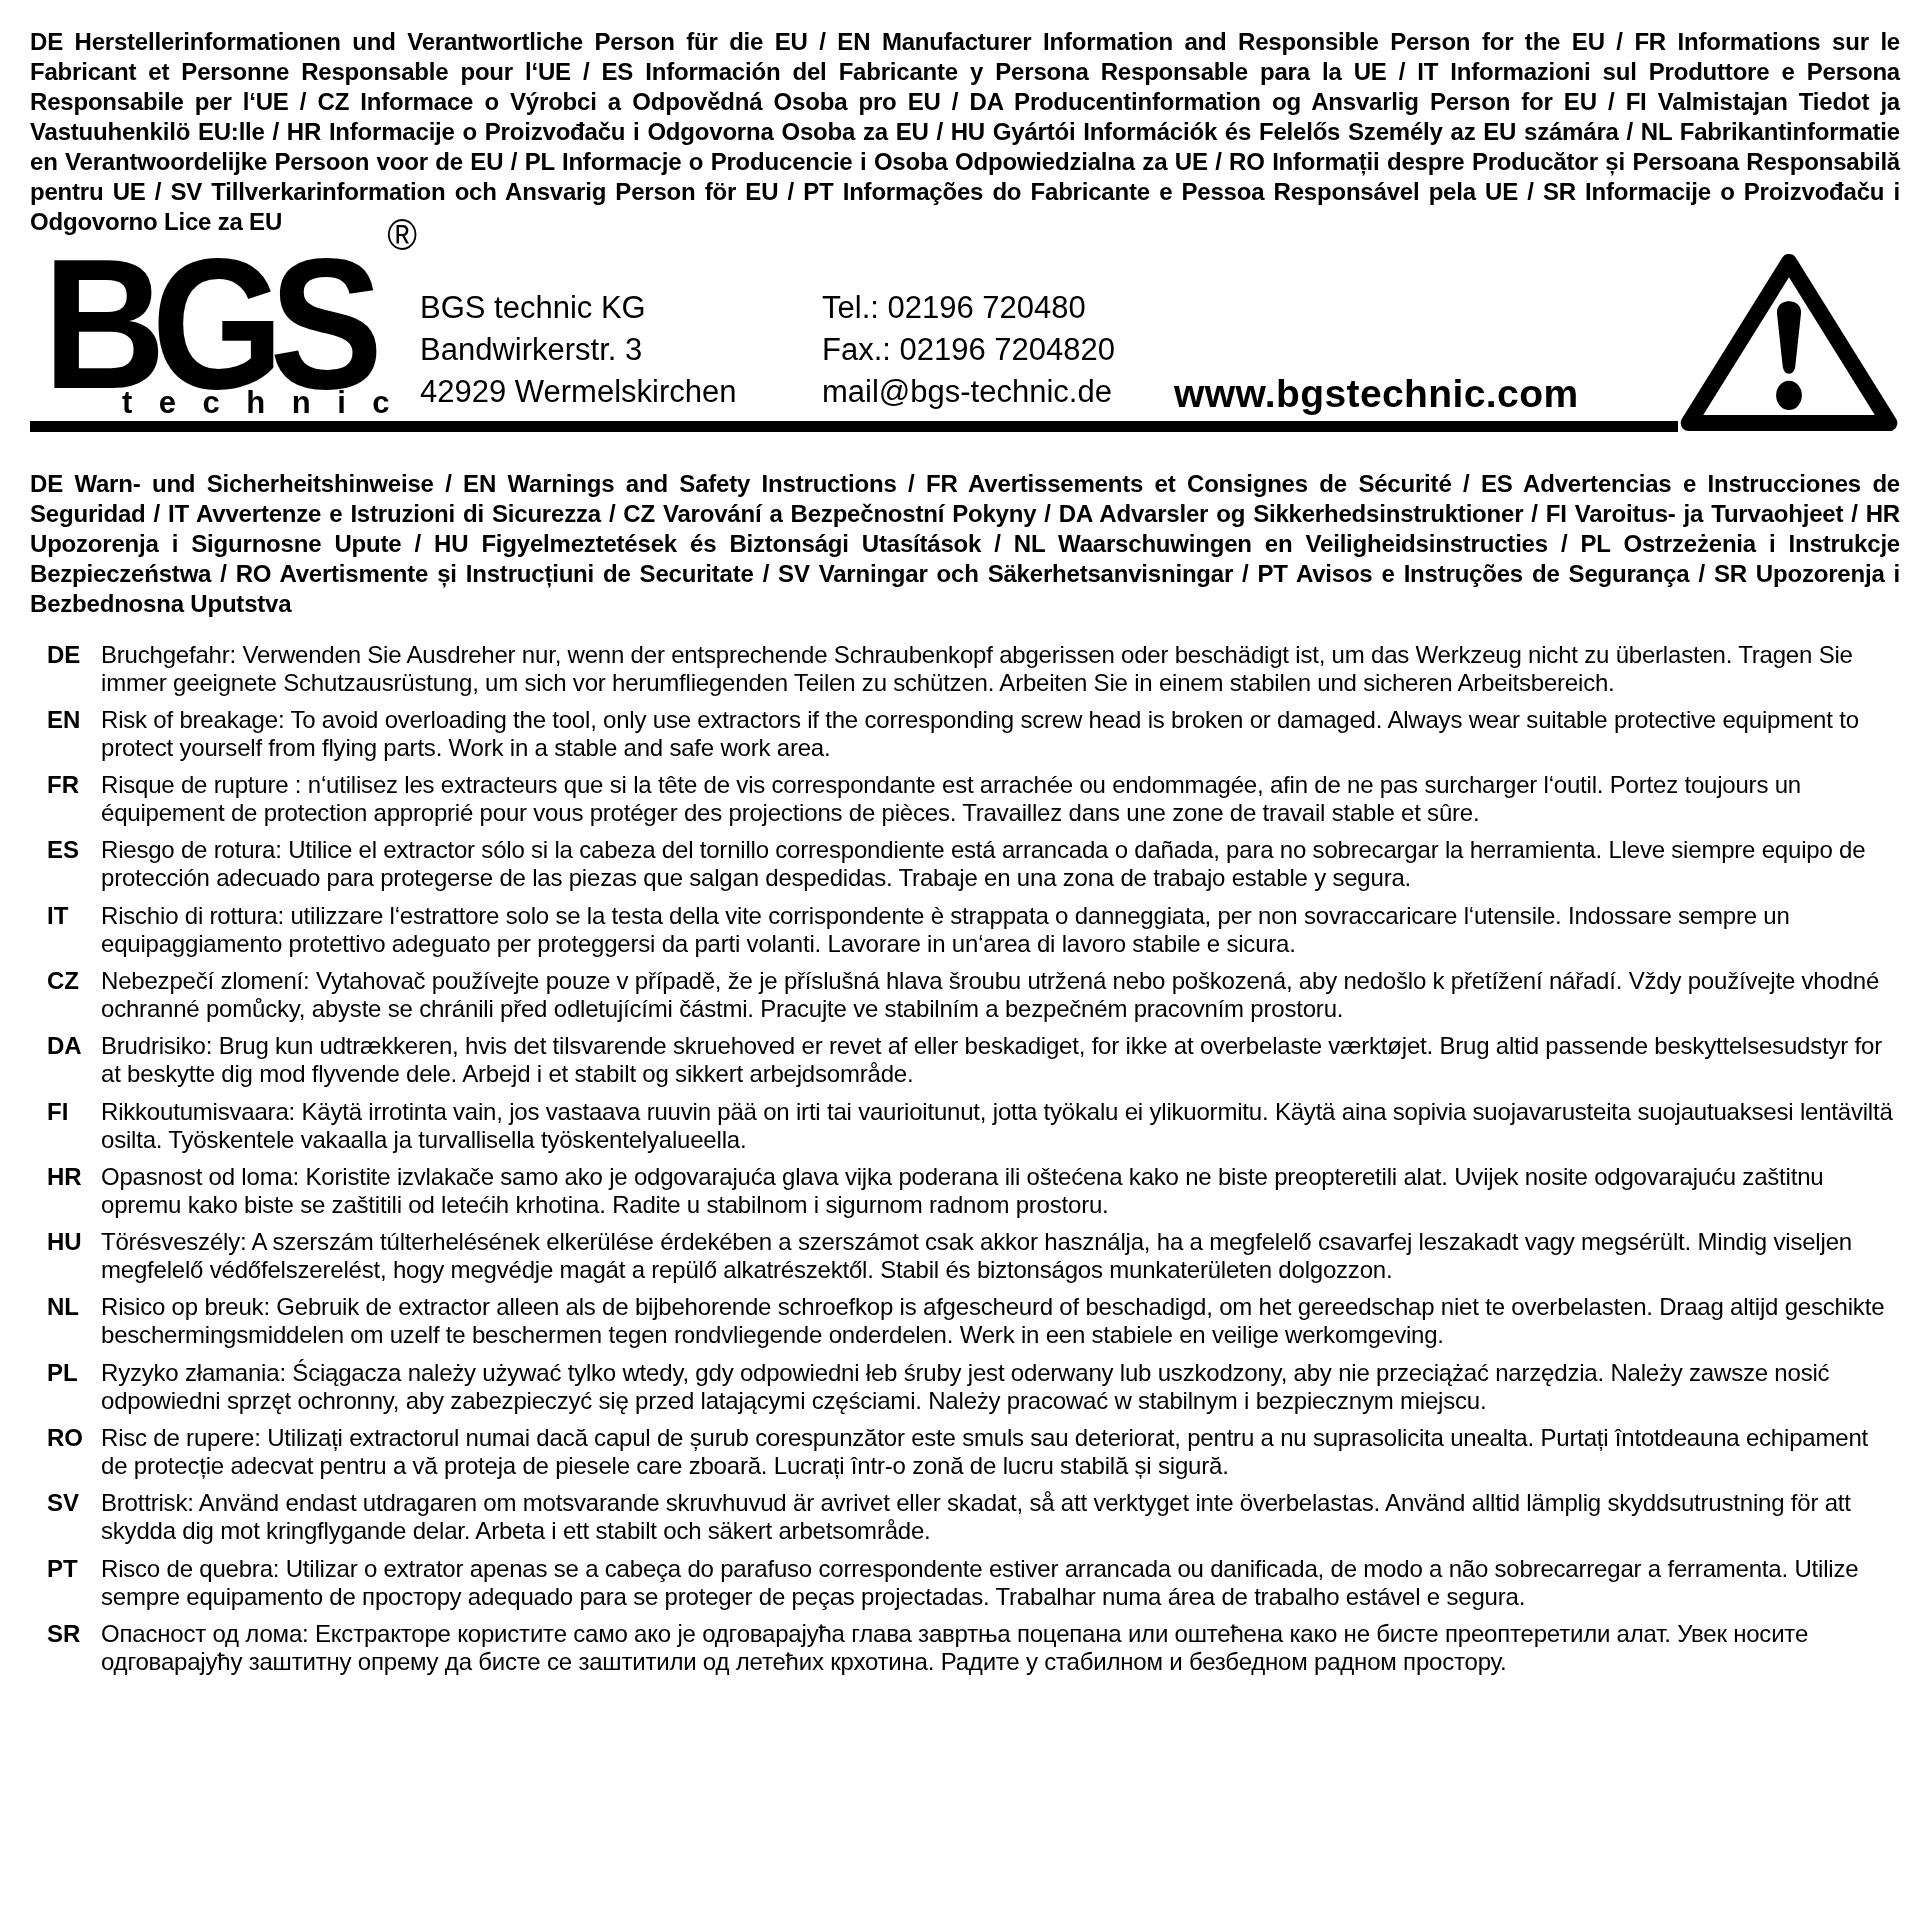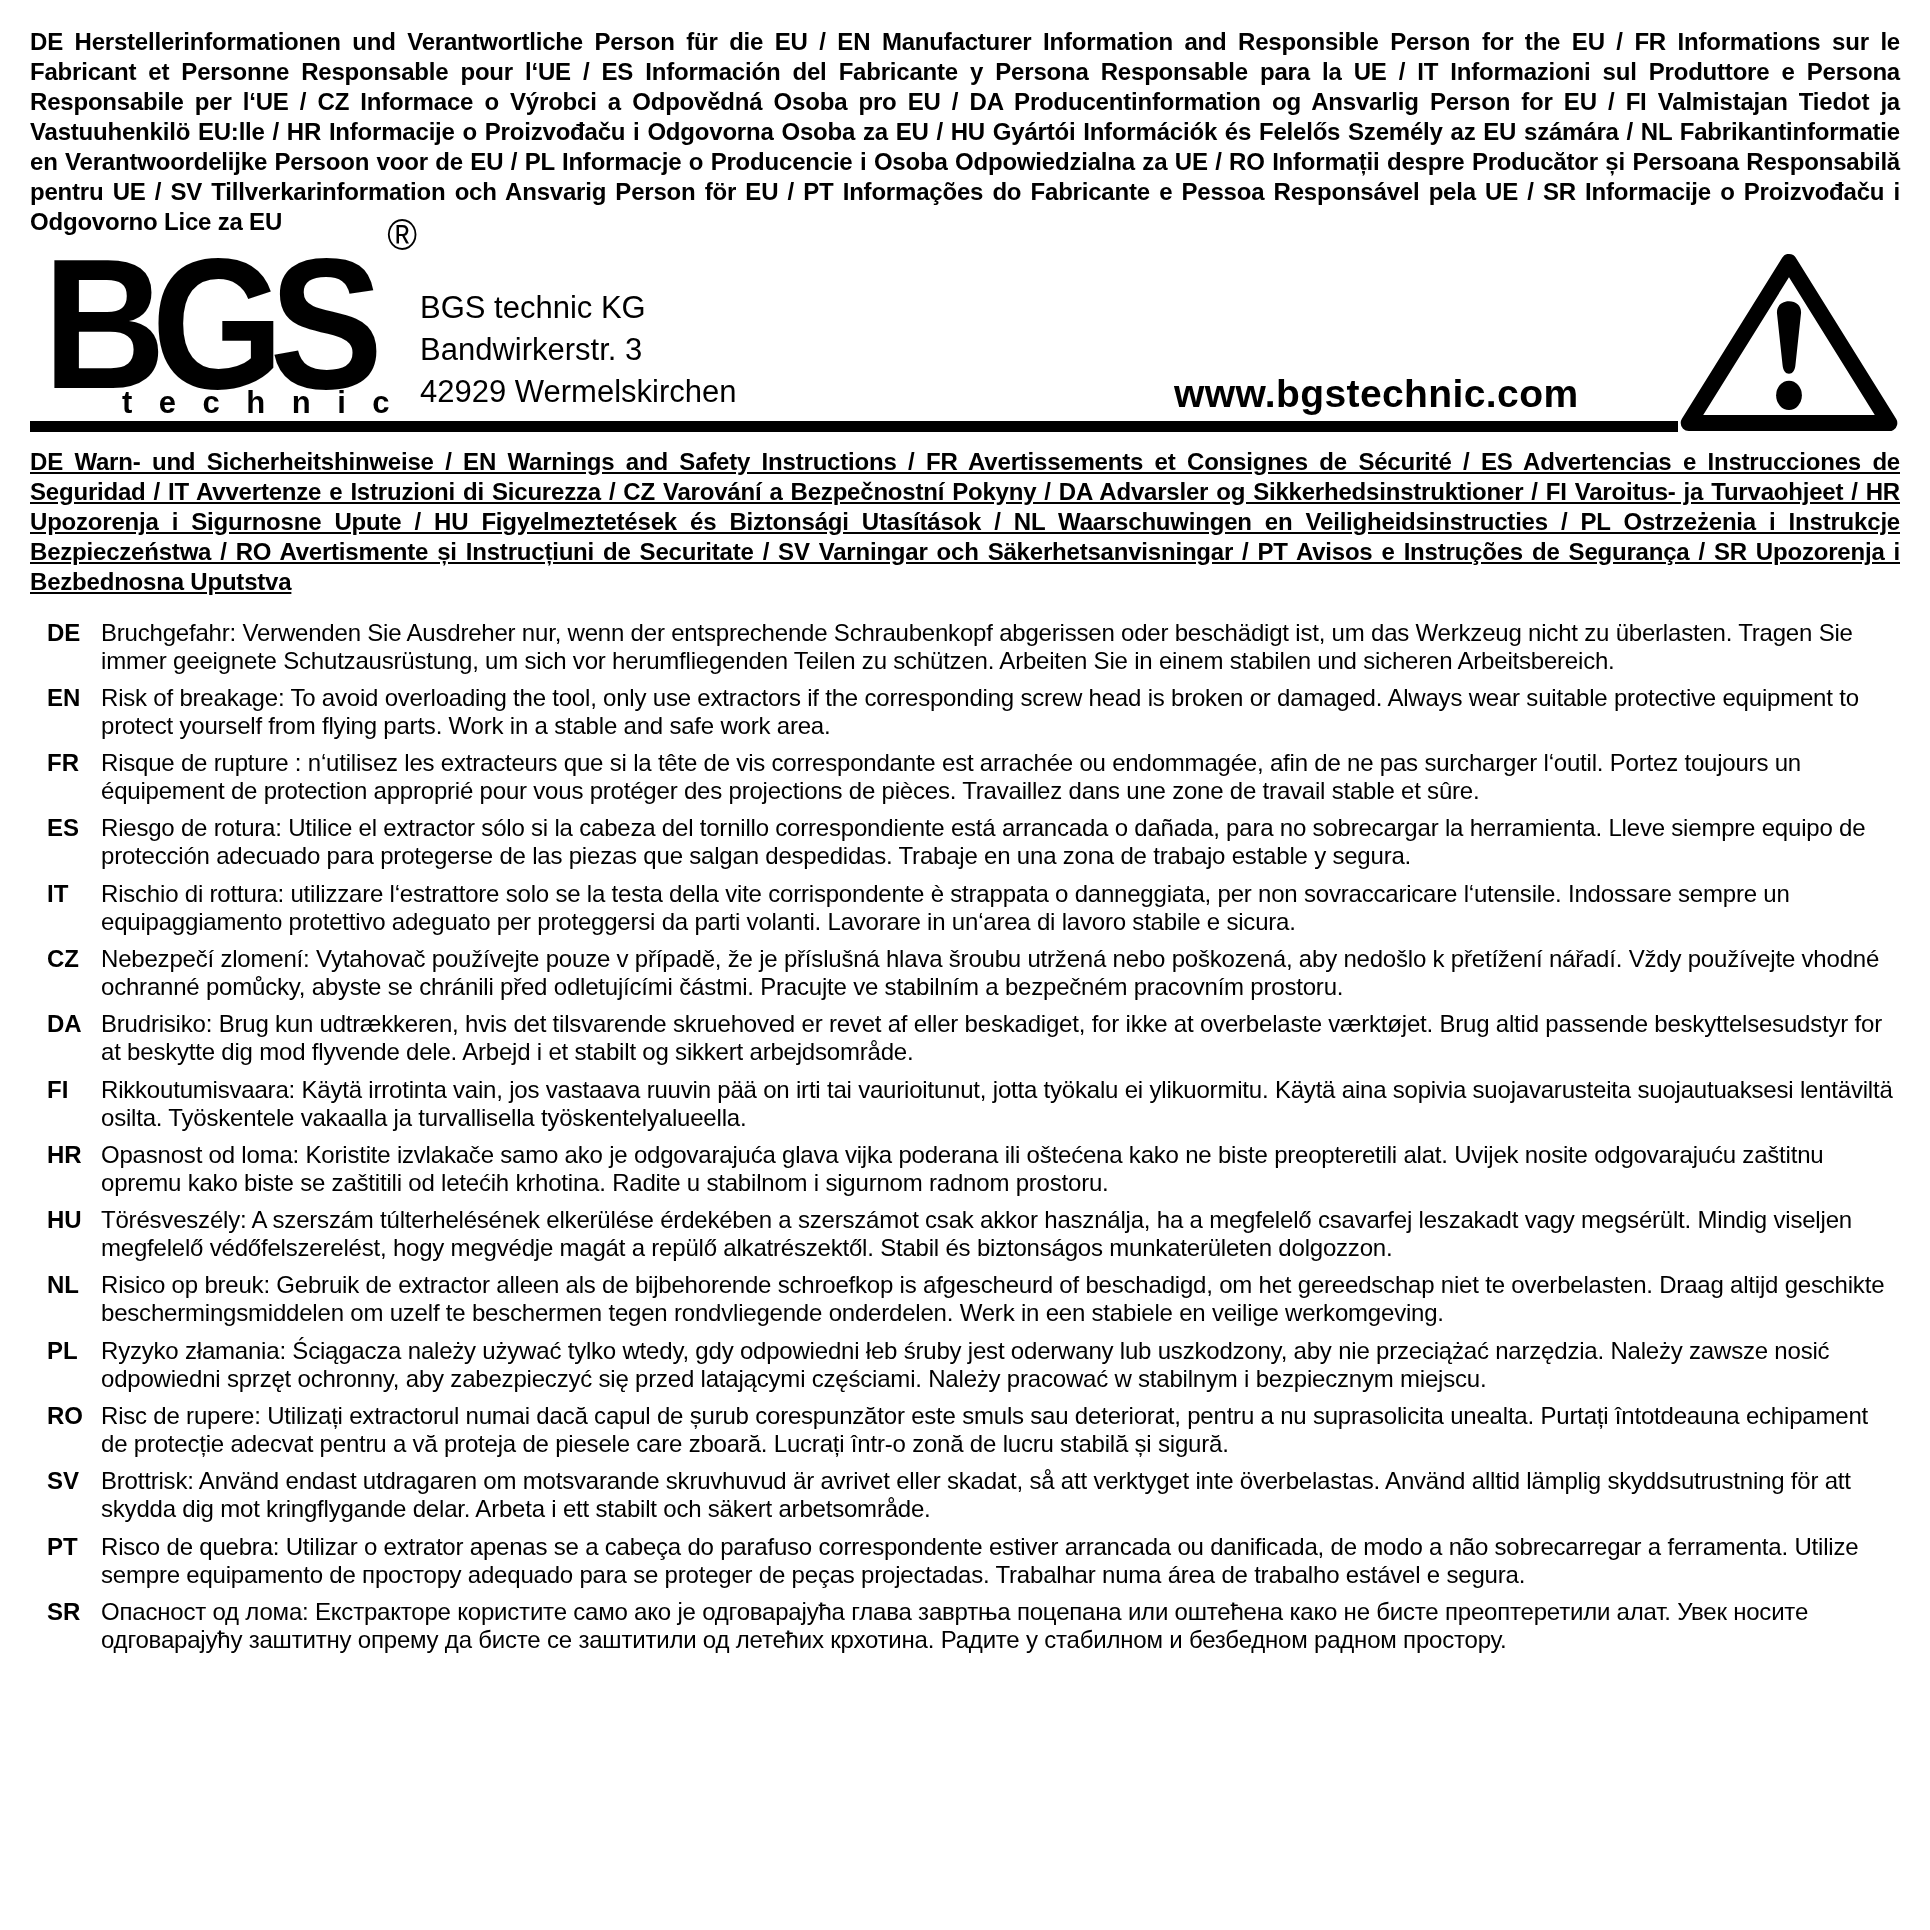--- a/index.html
+++ b/index.html
@@ -63,21 +63,21 @@
   }
   .warning-triangle {
     position:absolute; right:0; top:-3.1px;
     width:222px; height:179px;
   }
   .rule {
     width:1648px; height:11px;
     background:#000;
     margin-top:11px;
   }
-  .heading2 { margin-top:15px;text-decoration:underline; }
+  .heading2 { margin-top:37px; }
   .warn-list { margin-top:22px; }
   .warn-row {
     display:flex;
     padding-left:17px;
     margin-bottom:9.3px;
     align-items:flex-start;
   }
   .lang-code {
     flex:none;
     width:54px;
@@ -108,20 +108,25 @@
       </div>
       <div class="logo-sub">technic</div>
     </div>
 
     <div class="address">
       <div>BGS technic KG</div>
       <div>Bandwirkerstr. 3</div>
       <div>42929 Wermelskirchen</div>
     </div>
 
+    <div class="contact">
+      <div>Tel.: 02196 720480</div>
+      <div>Fax.: 02196 7204820</div>
+      <div>mail@bgs-technic.de</div>
+    </div>
 
     <div class="website">www.bgstechnic.com</div>
 
     <svg class="warning-triangle" viewBox="0 0 124 100" preserveAspectRatio="none" aria-hidden="true">
       <path d="M62 5 L118 95 L6 95 Z" fill="#ffffff" stroke="#000000" stroke-width="9" stroke-linejoin="round"></path>
       <path d="M62 27 C66.2 27 69.1 29.8 68.7 33.8 L65.6 62.5 C65.3 65.6 63.9 67.4 62 67.4 C60.1 67.4 58.7 65.6 58.4 62.5 L55.3 33.8 C54.9 29.8 57.8 27 62 27 Z" fill="#000000"></path>
       <ellipse cx="62" cy="79.5" rx="7.2" ry="8.2" fill="#000000"></ellipse>
     </svg>
 
   </div>

